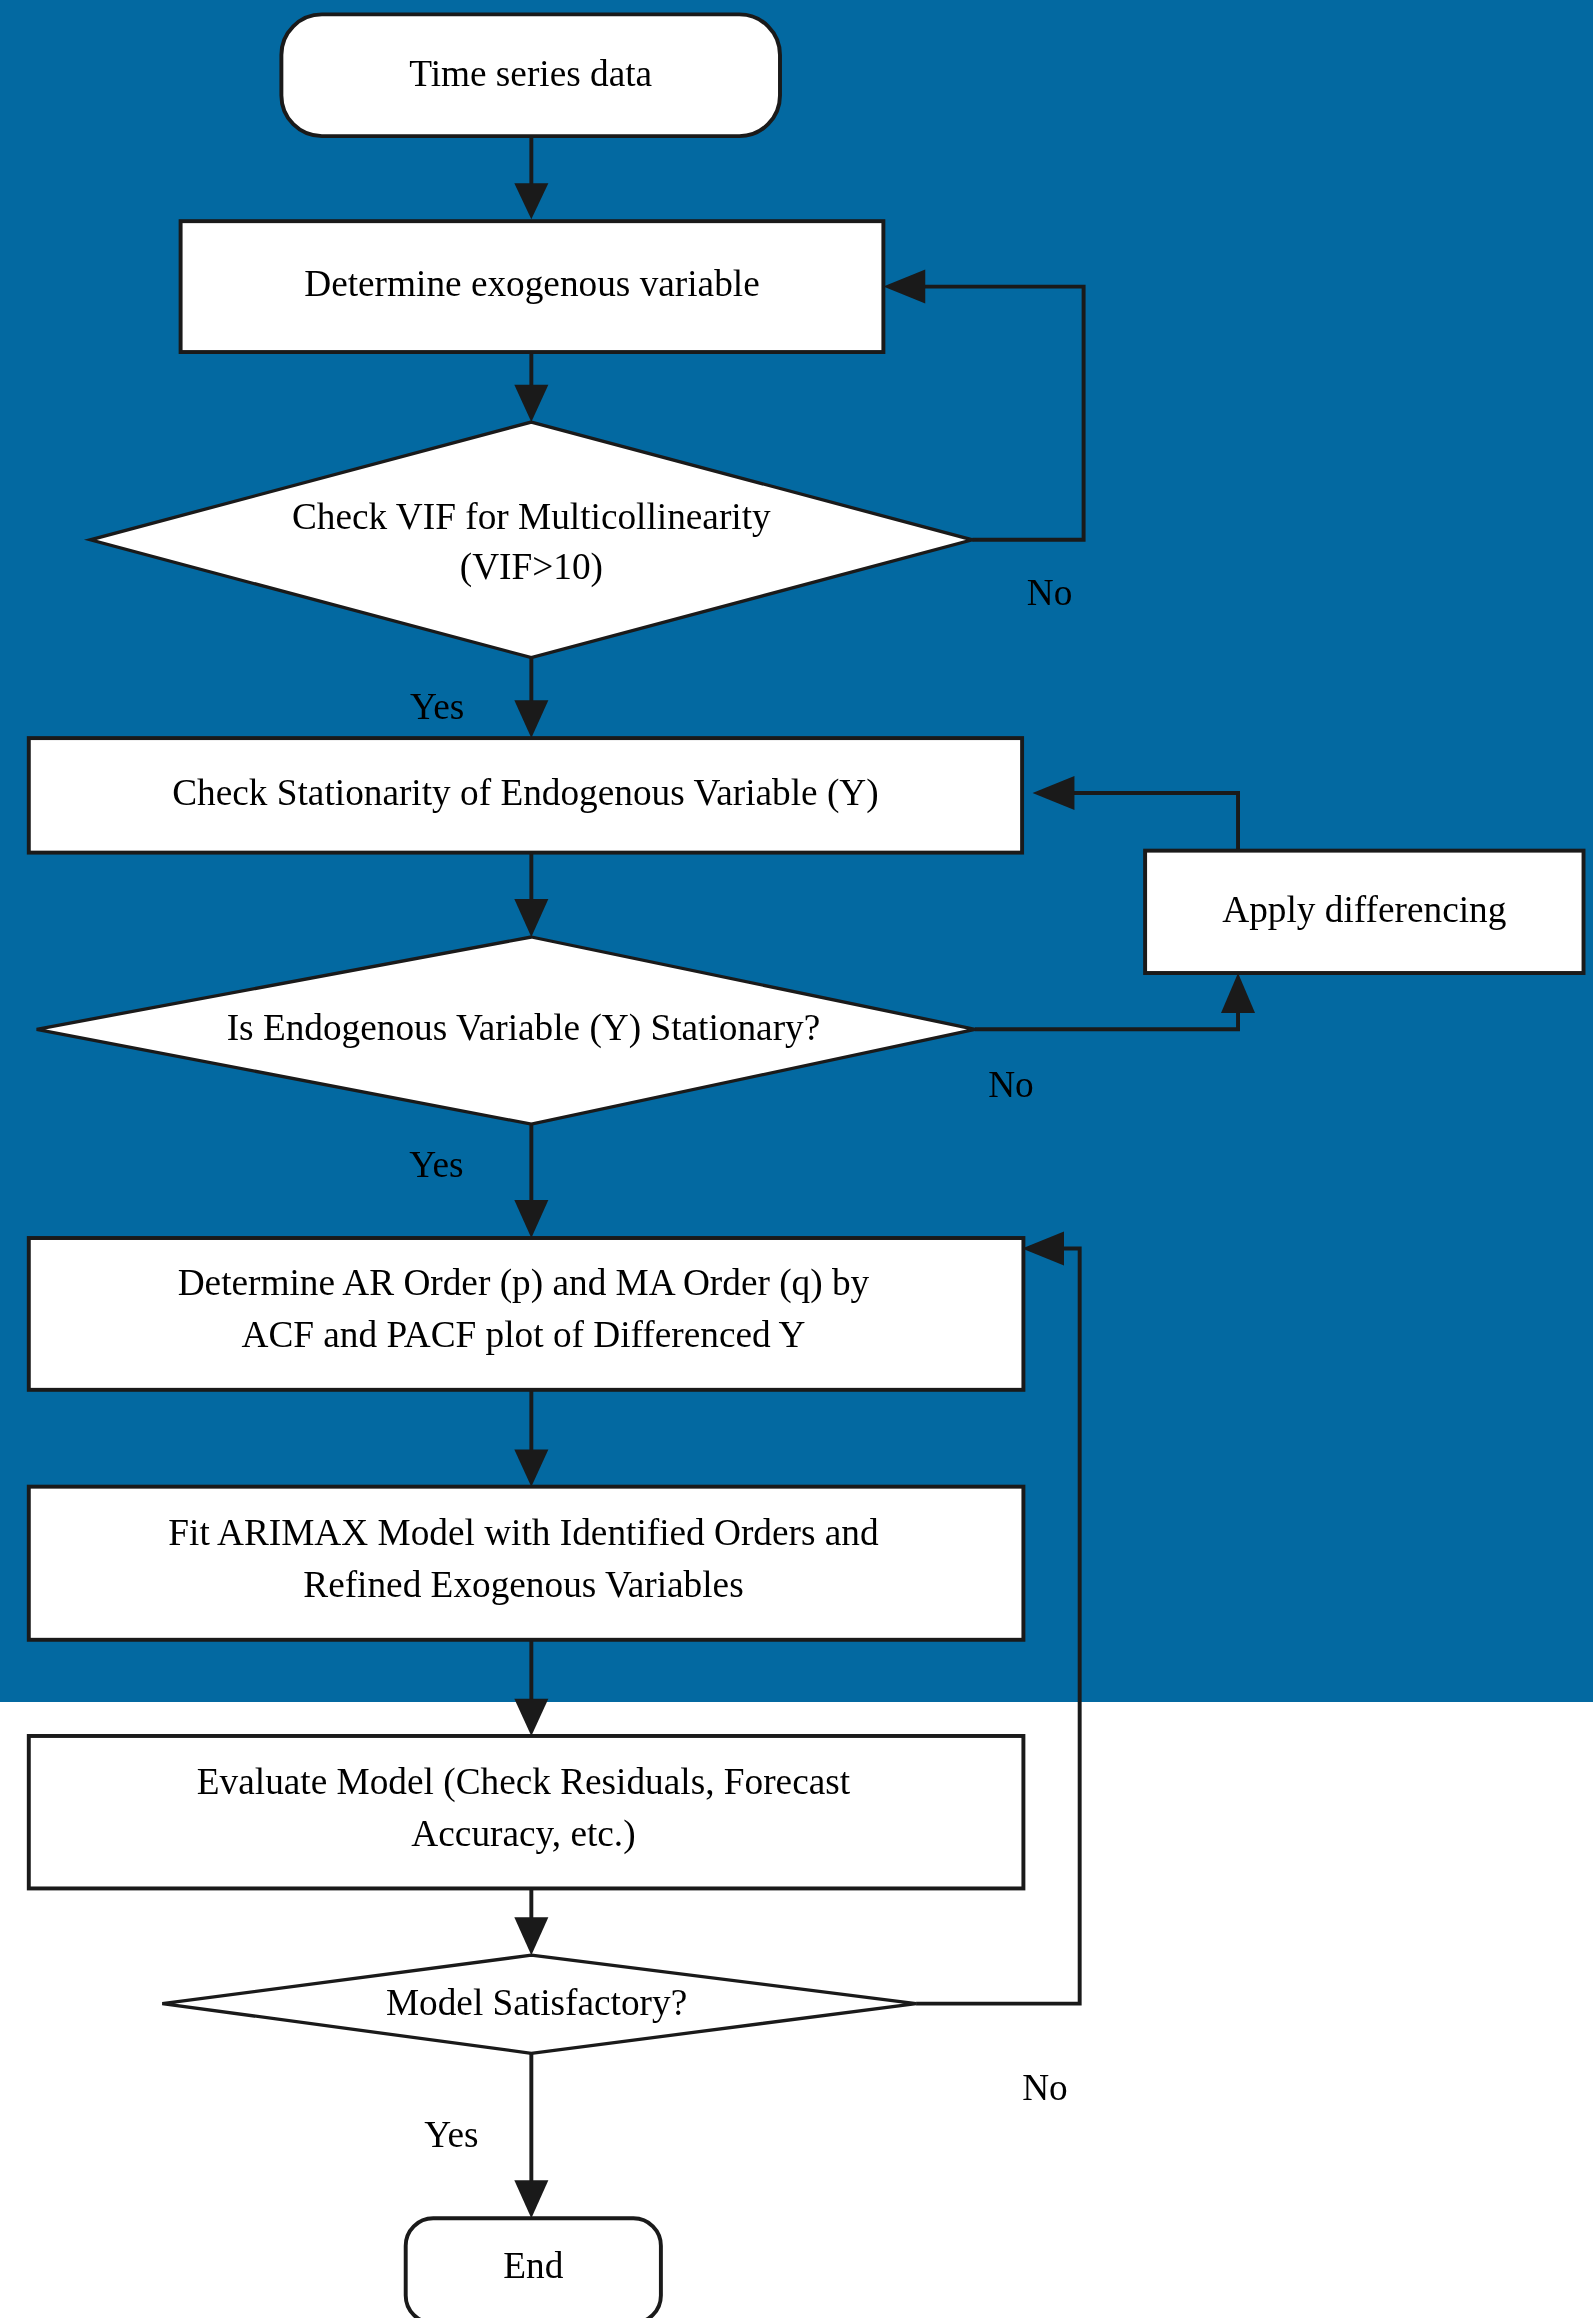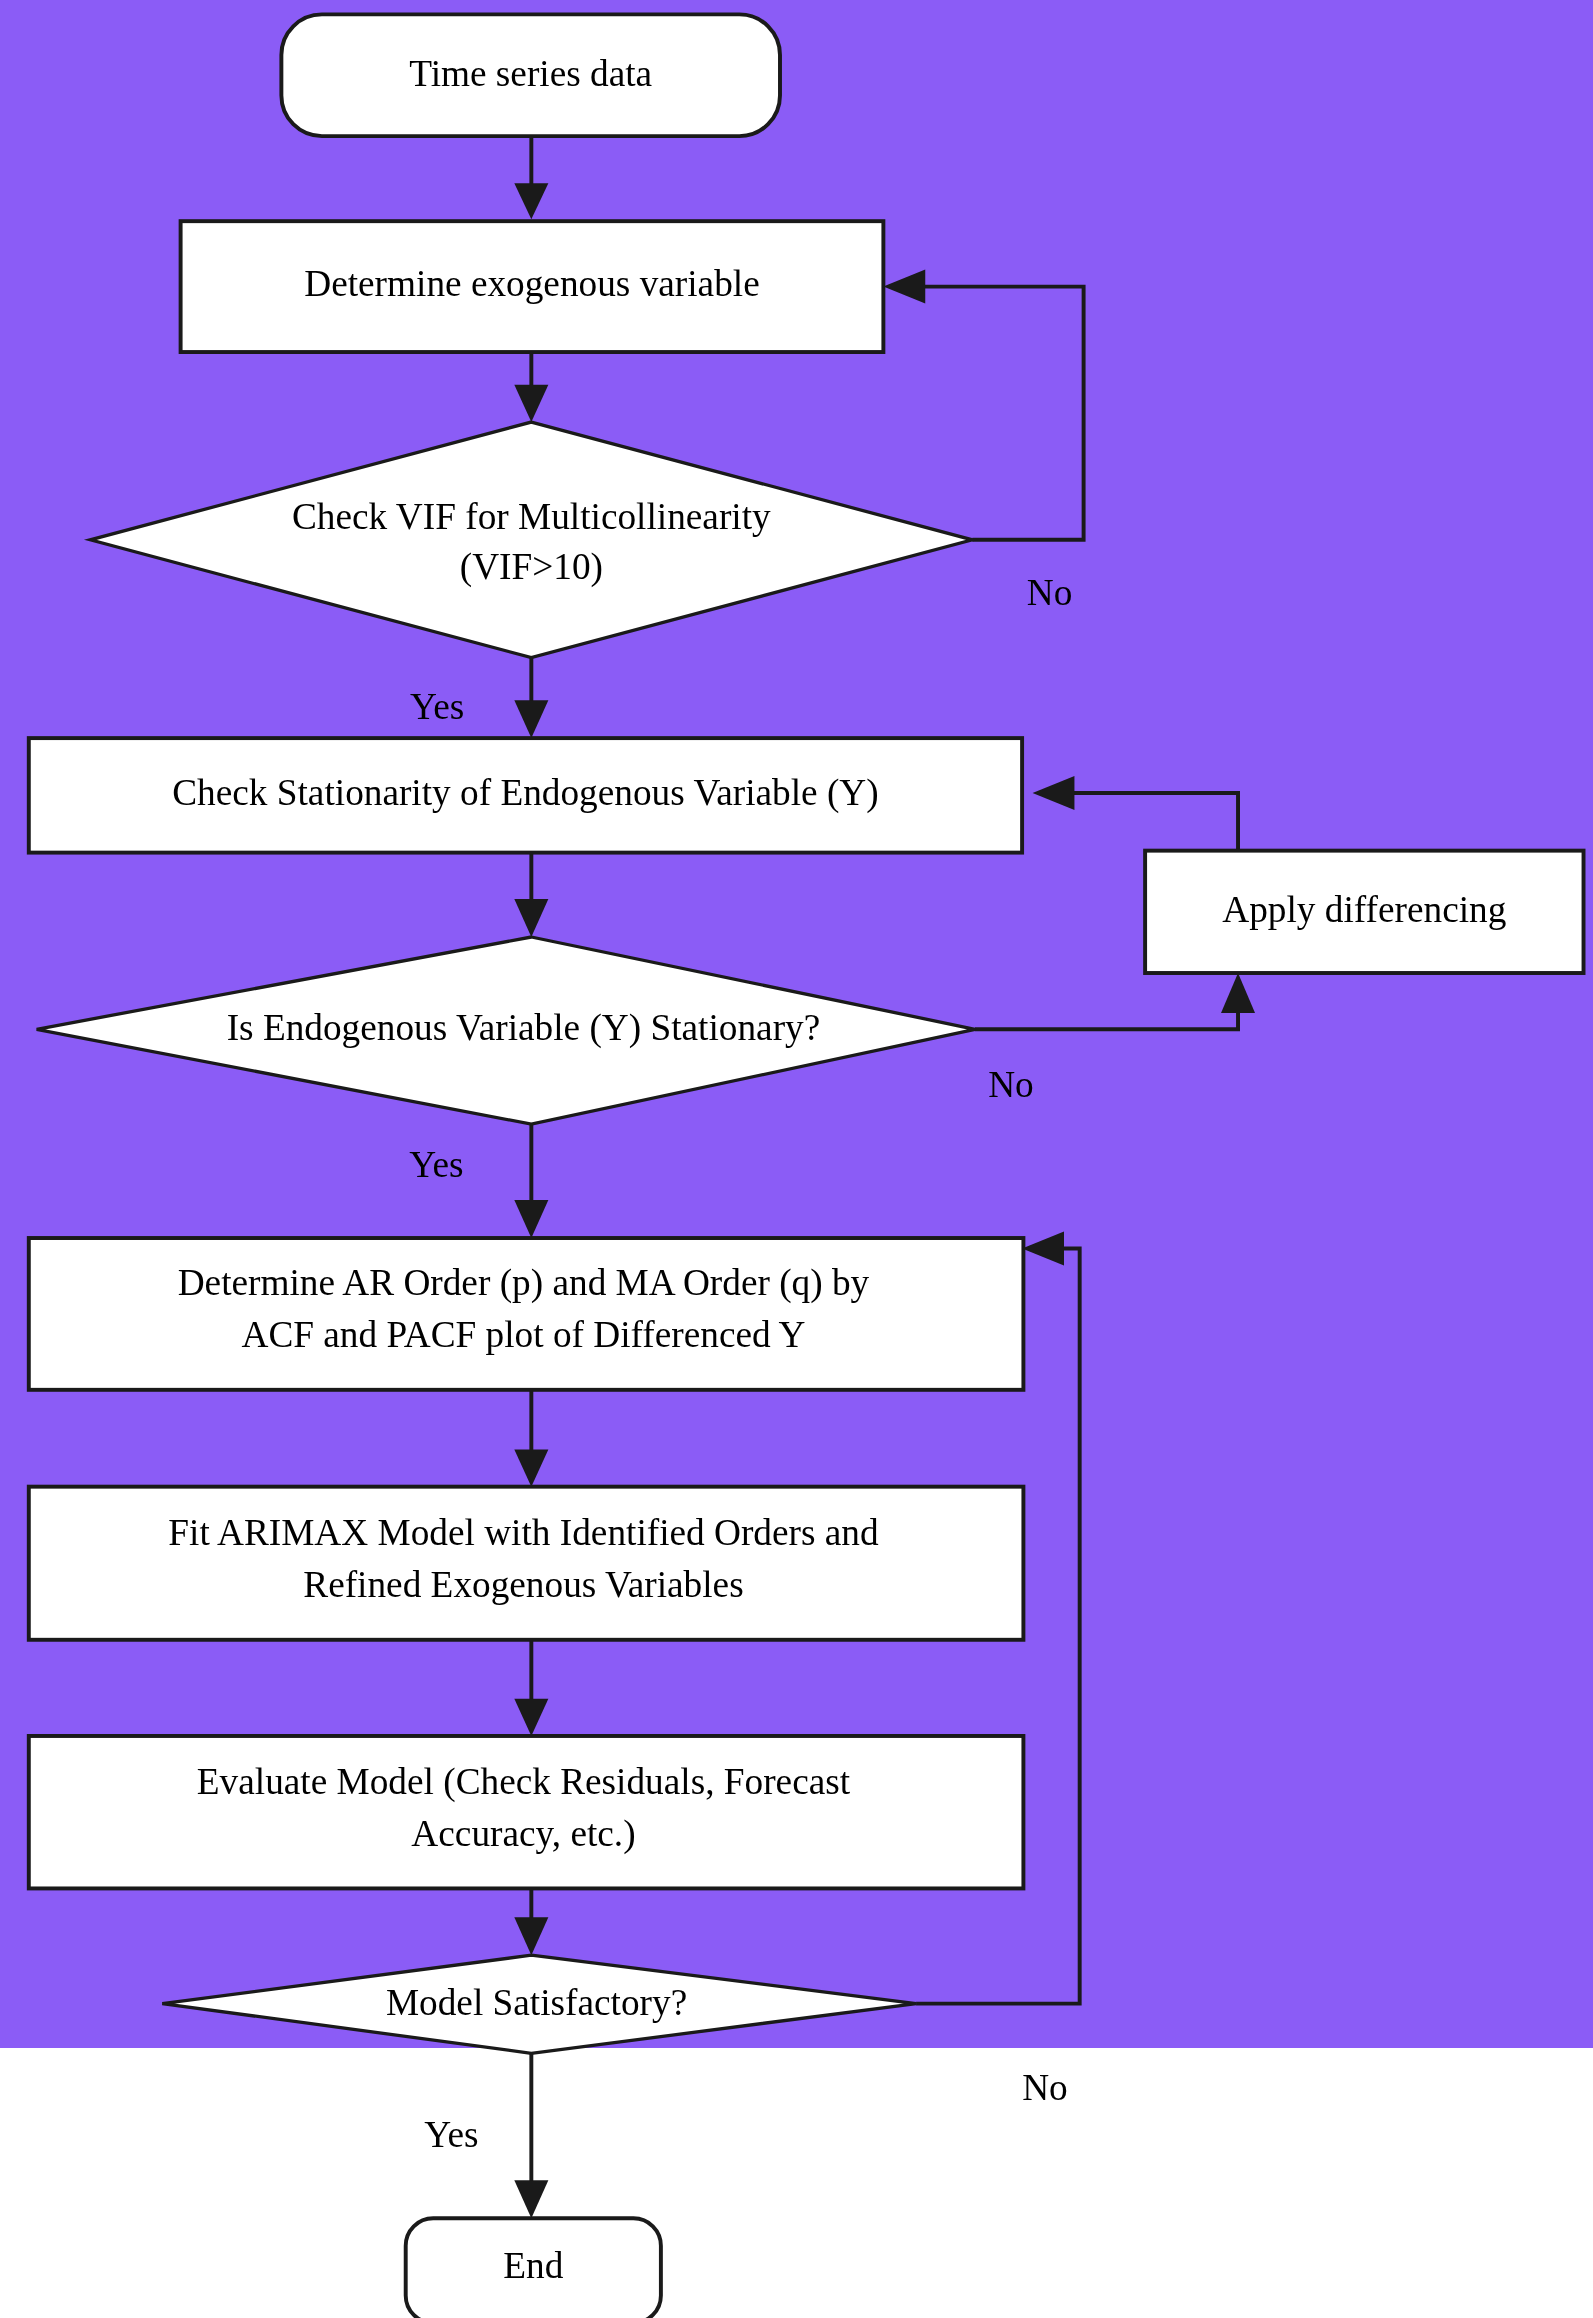--- a/index.html
+++ b/index.html
@@ -9,22 +9,22 @@
   }
   body {
     width: 1594px;
     height: 2319px;
     font-family: "Liberation Serif", "DejaVu Serif", serif;
     overflow: hidden;
   }
   #flowchart-root {
     position: relative;
     width: 1594px;
-    height: 2048px;
-    background: #8b5cf6;
+    height: 1702px;
+    background: #0369a1;
   }
   svg#flow-svg {
     position: absolute;
     top: 0;
     left: 0;
     width: 1594px;
     height: 2319px;
     display: block;
   }
   .node-shape {

